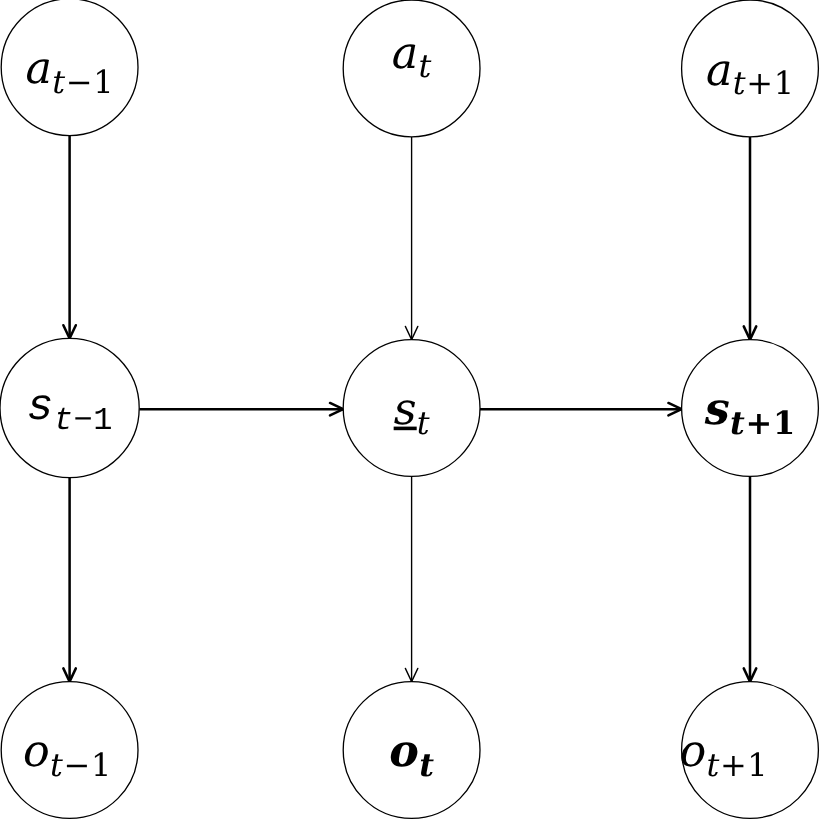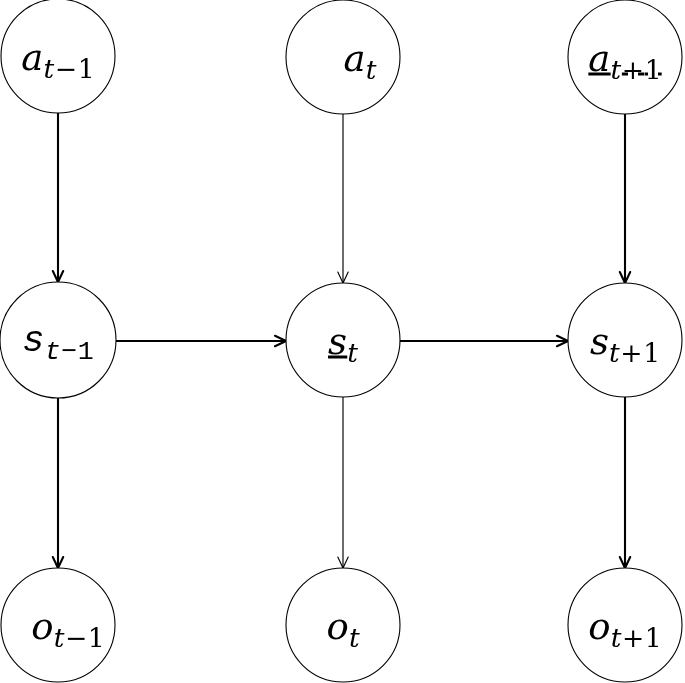--- a/index.html
+++ b/index.html
@@ -121,23 +121,23 @@
         <circle cx="343" cy="340" r="57" class="node-circle"></circle>
         <circle cx="625" cy="340" r="57" class="node-circle"></circle>
         <circle cx="58" cy="625" r="57" class="node-circle"></circle>
         <circle cx="343" cy="625" r="57" class="node-circle"></circle>
         <circle cx="625" cy="625" r="57" class="node-circle"></circle>
       </g>
   </svg>
 
   <div id="labels-layer">
       <div class="node-label" style="left: 58px; top: 57px;"><span class="base">a</span><span class="sub"><span>t</span><span class="op">−</span><span class="num">1</span></span></div>
-      <div class="node-label" style="left: 343px; top: 58px; margin-left: 17px;"><span class="base">a</span><span class="sub"><span>t</span></span></div>
-      <div class="node-label" style="left: 625px; top: 58px; text-decoration: underline;"><span class="base">a</span><span class="sub"><span>t</span><span class="op">+</span><span class="num">1</span></span></div>
+      <div class="node-label" style="left: 343px; top: 44px;"><span class="base">a</span><span class="sub"><span>t</span></span></div>
+      <div class="node-label" style="left: 625px; top: 58px;"><span class="base">a</span><span class="sub"><span>t</span><span class="op">+</span><span class="num">1</span></span></div>
       <div class="node-label" style="left: 58px; top: 341px; font-family: Liberation Mono, monospace;"><span class="base">s</span><span class="sub"><span>t</span><span class="op">−</span><span class="num">1</span></span></div>
       <div class="node-label" style="left: 343px; top: 341px; text-decoration: underline;"><span class="base">s</span><span class="sub"><span>t</span></span></div>
-      <div class="node-label" style="left: 625px; top: 341px;"><span class="base">s</span><span class="sub"><span>t</span><span class="op">+</span><span class="num">1</span></span></div>
-      <div class="node-label" style="left: 68px; top: 626px;"><span class="base">o</span><span class="sub"><span>t</span><span class="op">−</span><span class="num">1</span></span></div>
-      <div class="node-label" style="left: 343px; top: 626px;"><span class="base">o</span><span class="sub"><span>t</span></span></div>
-      <div class="node-label" style="left: 625px; top: 626px;"><span class="base">o</span><span class="sub"><span>t</span><span class="op">+</span><span class="num">1</span></span></div>
+      <div class="node-label" style="left: 625px; top: 341px; font-weight: bold;"><span class="base">s</span><span class="sub"><span>t</span><span class="op">+</span><span class="num">1</span></span></div>
+      <div class="node-label" style="left: 56px; top: 626px;"><span class="base">o</span><span class="sub"><span>t</span><span class="op">−</span><span class="num">1</span></span></div>
+      <div class="node-label" style="left: 343px; top: 626px; font-weight: bold;"><span class="base">o</span><span class="sub"><span>t</span></span></div>
+      <div class="node-label" style="left: 603px; top: 626px;"><span class="base">o</span><span class="sub"><span>t</span><span class="op">+</span><span class="num">1</span></span></div>
     </div>
 
 </div>
 
 </body></html>

